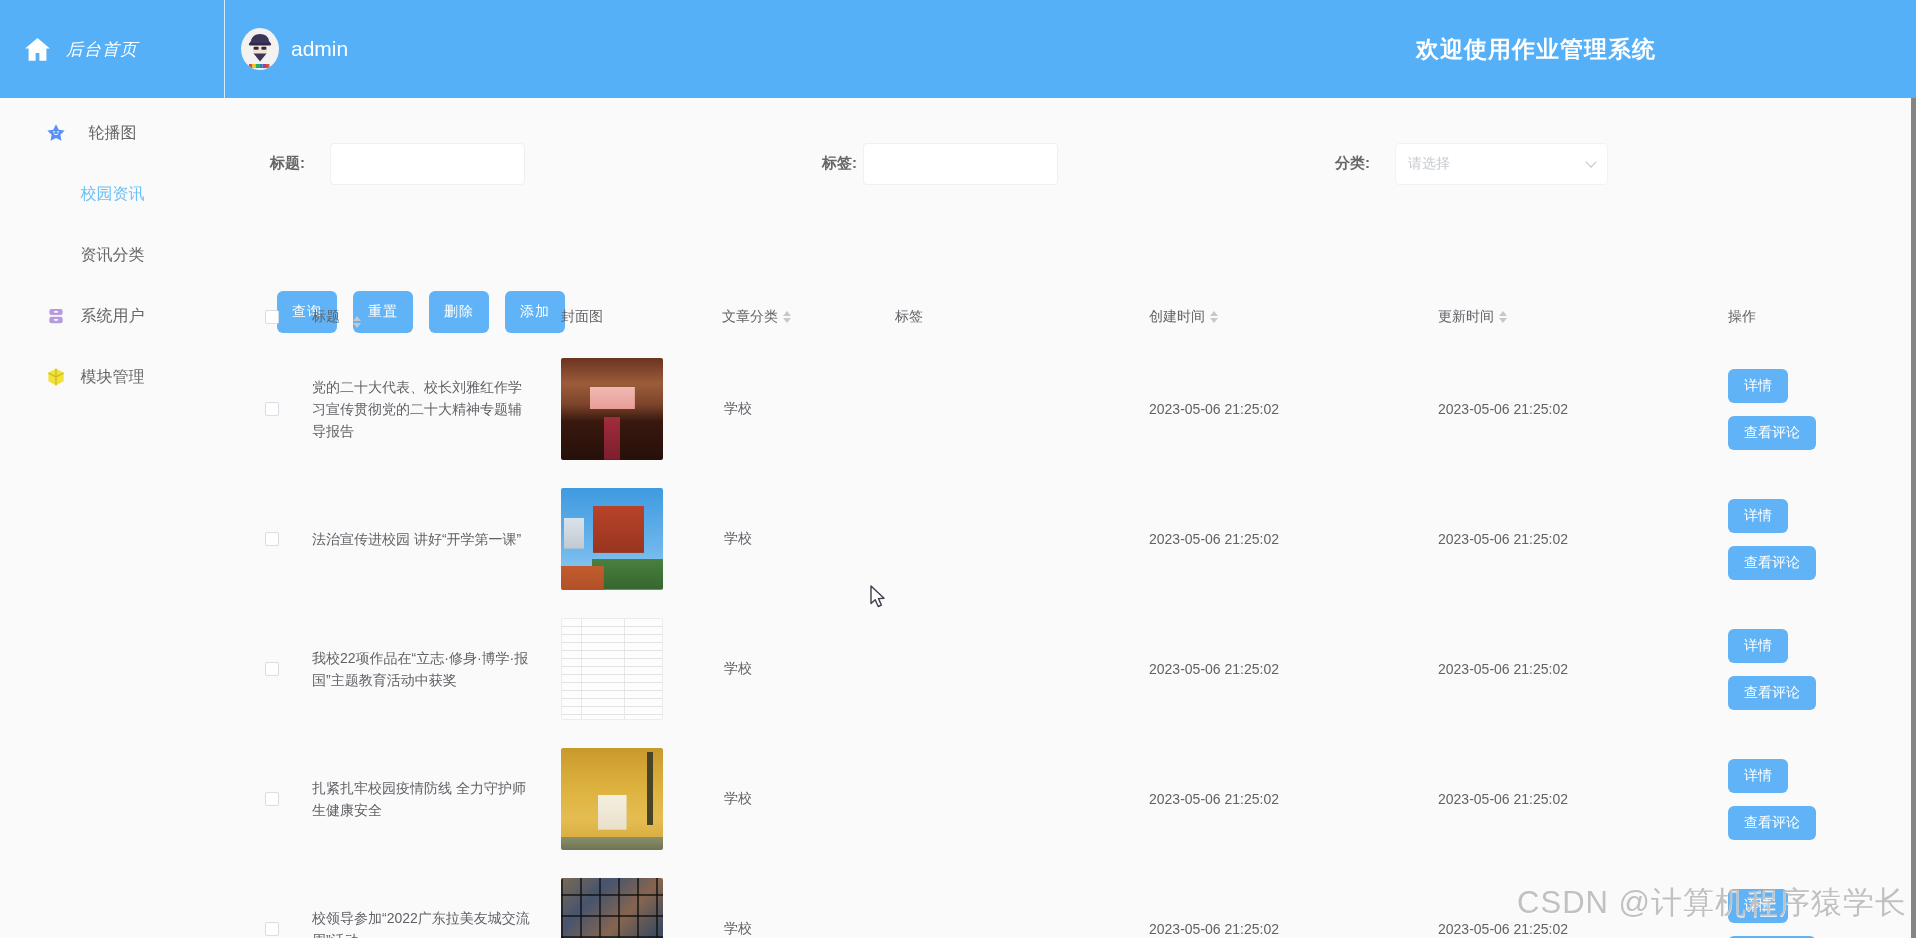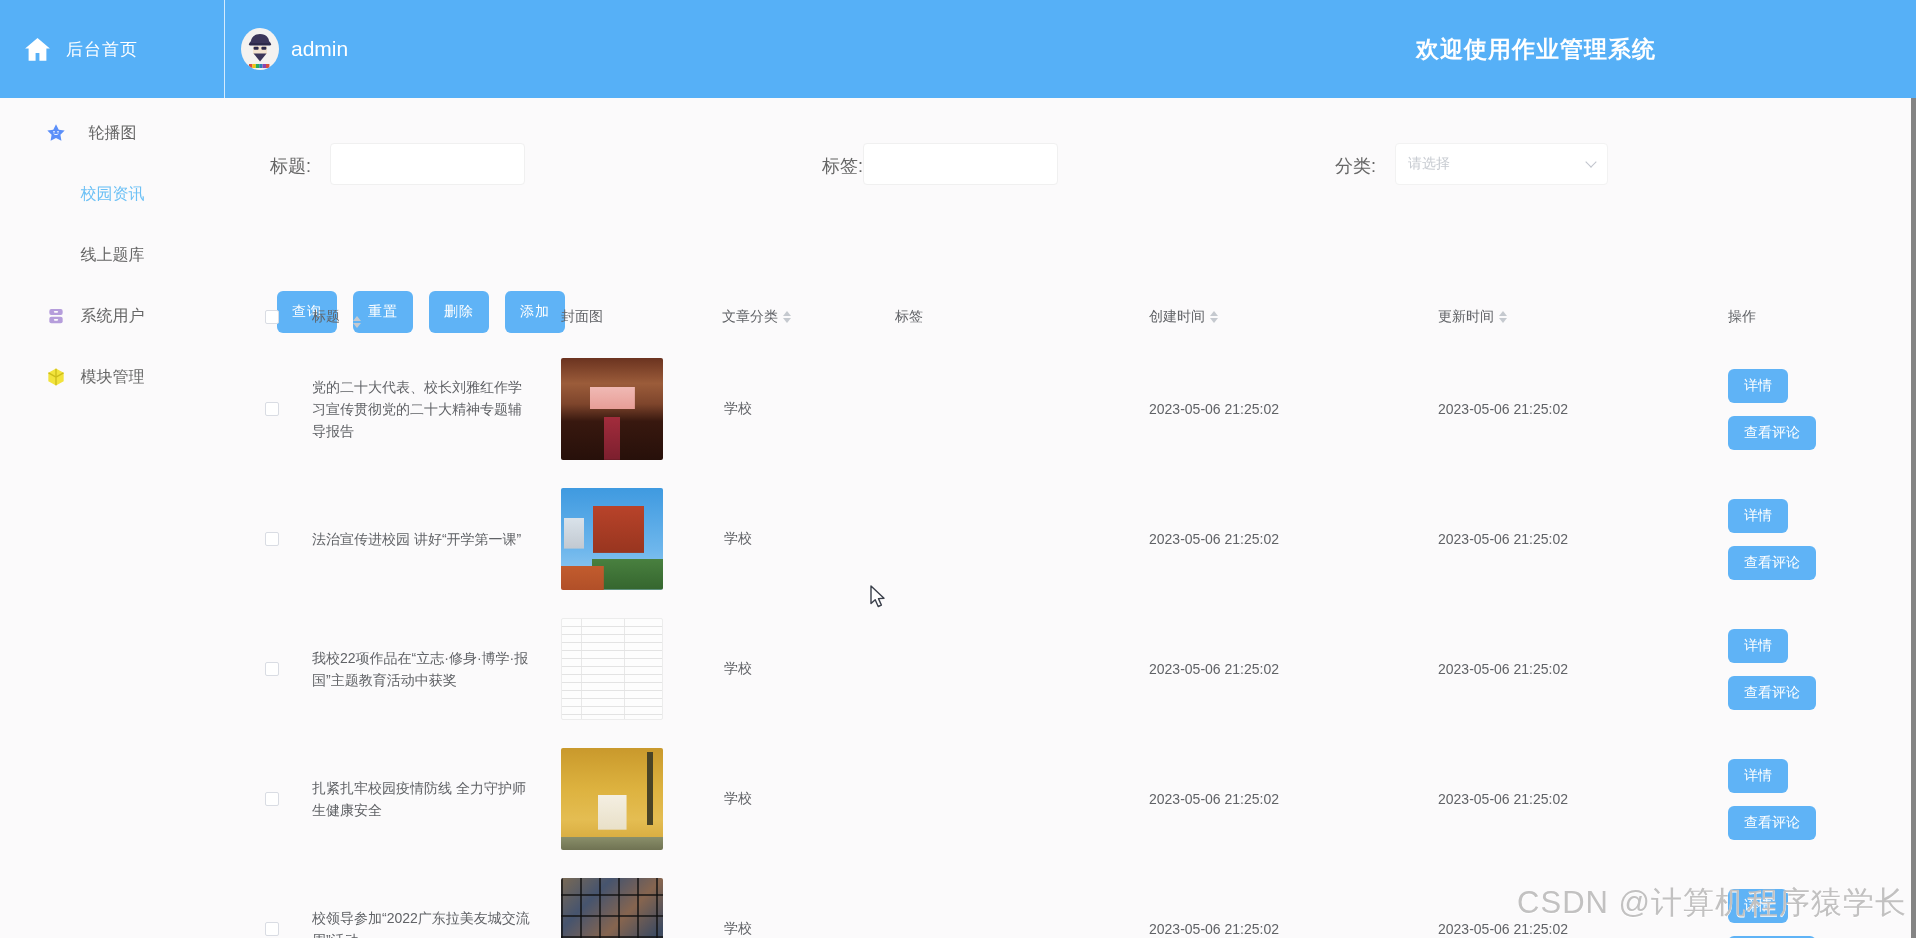--- a/index.html
+++ b/index.html
@@ -1,37 +1,37 @@
 <!DOCTYPE html>
 <html><head>
 <meta charset="utf-8">
 <style>
   * { margin:0; padding:0; box-sizing:border-box; }
   html,body { width:1916px; height:938px; overflow:hidden; font-family:"Liberation Sans","DejaVu Sans",sans-serif; background:#fbfafb; position:relative; }
 
   
   .header { position:absolute; top:0; left:0; width:1916px; height:98px; background:#56b0f7; display:flex; align-items:center; z-index:5; }
-  .header-left { width:225px; height:100%; display:flex; align-items:center; padding-left:24px; gap:15px; border-right:1px solid rgba(255,255,255,.75); }
+  .header-left { width:225px; height:100%; display:flex; align-items:center; padding-left:24px; gap:15px; border-right:1px solid rgba(255,255,255,.75);font-style:italic; }
   .home-label { color:#fff; font-size:17px; letter-spacing:1px; }
   .user-box { display:flex; align-items:center; gap:12px; padding-left:16px; }
   .avatar { width:38px; height:42px; border-radius:50%; overflow:hidden; background:#f4f2f0; flex:0 0 auto; }
   .username { color:#fff; font-size:21px; }
   .welcome { margin-left:auto; padding-right:260px; color:#fff; font-size:23px; font-weight:bold; letter-spacing:1px; }
 
   
   .sidebar { position:absolute; top:98px; left:0; width:225px; bottom:0; background:#fbfafb; padding-top:15px; z-index:2; }
   .s-item { position:relative; height:40px; margin-bottom:21px; display:flex; align-items:center; justify-content:center; font-size:16px; color:#666; cursor:pointer; }
   .s-item:nth-child(7){ margin-top:6px; }
   .s-item .s-icon { position:absolute; left:46px; top:50%; transform:translateY(-50%); width:20px; height:20px; display:flex; }
   .s-item.active .s-label { color:#6cc0f5;font-family:Liberation Mono, monospace; }
 
   
   .main { position:absolute; left:225px; top:98px; right:0; bottom:0; background:#fbfafb; }
 
-  .filter-label { position:absolute; font-size:18px; color:#666; top:56px; }
+  .filter-label { position:absolute; font-size:15px; color:#666; top:56px;font-weight:bold; }
   .f-input { position:absolute; top:45px; height:42px; background:#fff; border:1px solid #f0f0f0; border-radius:4px; font-size:14px; color:#333; padding:0 12px; outline:none; }
   .f-select { position:absolute; top:45px; height:42px; background:#fff; border:1px solid #f2f2f2; border-radius:4px; display:flex; align-items:center; padding:0 12px; cursor:pointer; }
   .f-select .ph { color:#c7cbd1; font-size:14px; flex:1; }
   .chev { width:8px; height:8px; border-right:1.5px solid #c0c4cc; border-bottom:1.5px solid #c0c4cc; transform:rotate(45deg); margin-left:8px; margin-top:-4px; }
 
   .toolbar { position:absolute; left:52px; top:165px; display:flex; gap:16px; }
   .tb-btn { height:42px; padding:0 15px; background:#5fb3f6; color:#fff; border:none; border-radius:6px; font-size:14px; letter-spacing:1px; cursor:pointer; font-family:inherit;margin-top:28px; }
 
   
   .table { position:absolute; left:30px; top:192px; width:1605px; }
@@ -133,21 +133,21 @@
           </svg>
         </span>
     <span class="s-label">轮播图</span>
   </div>
       <div class="s-item active">
 
     <span class="s-label">校园资讯</span>
   </div>
       <div class="s-item">
 
-    <span class="s-label">线上题库</span>
+    <span class="s-label">资讯分类</span>
   </div>
       <div class="s-item">
     <span class="s-icon">
           <svg width="20" height="20" viewBox="0 0 24 24" fill="#b59ddb">
             <rect x="4" y="3.5" width="16" height="7.4" rx="2.4"></rect>
             <rect x="4" y="12.8" width="16" height="8" rx="2.4"></rect>
             <rect x="9.4" y="6" width="5.2" height="2" rx="1" fill="#fbfafb"></rect>
             <rect x="9.4" y="15.6" width="5.2" height="2" rx="1" fill="#fbfafb"></rect>
           </svg>
         </span>

